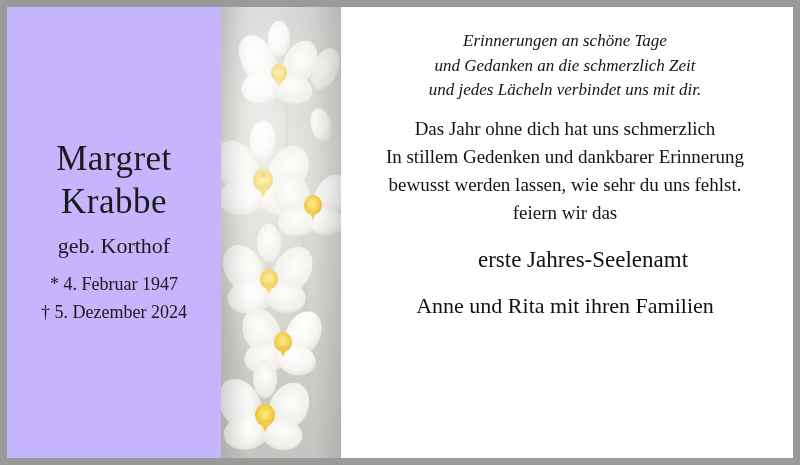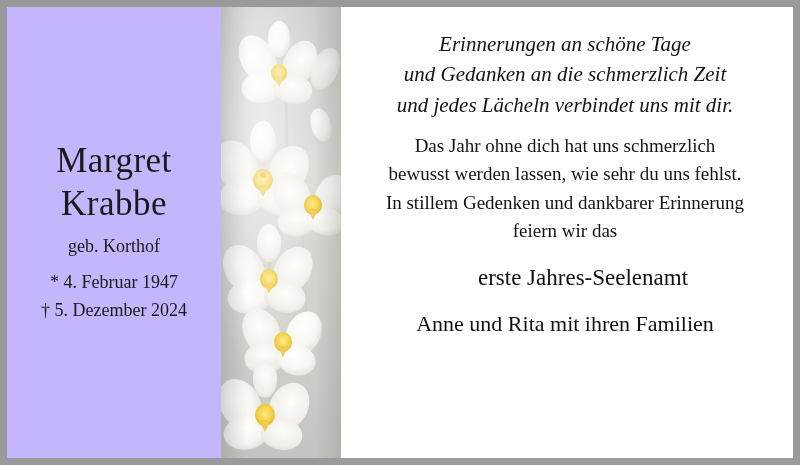--- a/index.html
+++ b/index.html
@@ -43,21 +43,21 @@
     text-align: center;
     letter-spacing: 0.5px;
     margin-bottom: 10px;
   }
   .deceased-name .nm-line {
     display: block;
     white-space: nowrap;
   }
   .maiden-name {
     font-family: "Liberation Serif", serif;
-    font-size: 18px;
+    font-size: 22px;
     color: #1a1a1a;
     text-align: center;
     margin-bottom: 12px;
   }
   .date-line {
     font-family: "Liberation Serif", serif;
     font-size: 18px;
     color: #1a1a1a;
     text-align: center;
     line-height: 1.55;
@@ -94,21 +94,21 @@
     box-sizing: border-box;
     display: flex;
     flex-direction: column;
     align-items: center;
     justify-content: flex-start;
     background: #ffffff;
   }
   .verse {
     font-family: "Liberation Serif", serif;
     font-style: italic;
-    font-size: 21px;
+    font-size: 17px;
     line-height: 1.45;
     color: #141414;
     text-align: center;
     margin: 6px 0 0 0;
   }
   .verse .vline { display: block; white-space: nowrap; }
   .body-para {
     font-family: "Liberation Serif", serif;
     font-size: 19px;
     line-height: 1.48;
@@ -259,22 +259,22 @@
 
   <div class="text-col">
     <div class="verse">
       <span class="vline">Erinnerungen an schöne Tage</span>
       <span class="vline">und Gedanken an die schmerzlich Zeit</span>
       <span class="vline">und jedes Lächeln verbindet uns mit dir.</span>
     </div>
 
     <div class="body-para">
       <span class="bline">Das Jahr ohne dich hat uns schmerzlich</span>
+      <span class="bline">In stillem Gedenken und dankbarer Erinnerung</span>
       <span class="bline">bewusst werden lassen, wie sehr du uns fehlst.</span>
-      <span class="bline">In stillem Gedenken und dankbarer Erinnerung</span>
       <span class="bline">feiern wir das</span>
     </div>
 
     <div class="service-title">erste Jahres-Seelenamt</div>
 
 
     <div class="family">Anne und Rita mit ihren Familien</div>
 
   </div>
 

